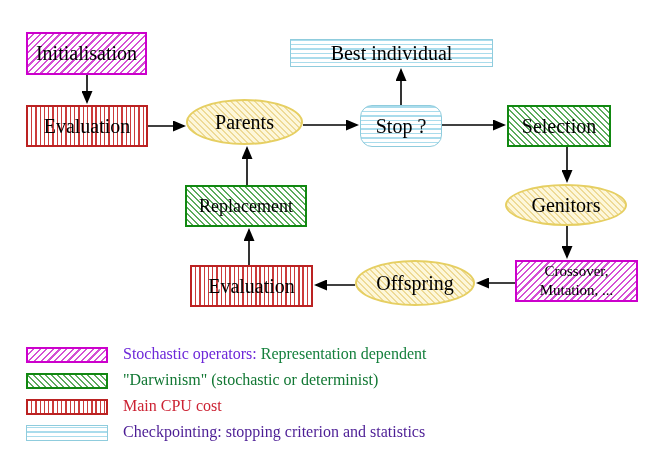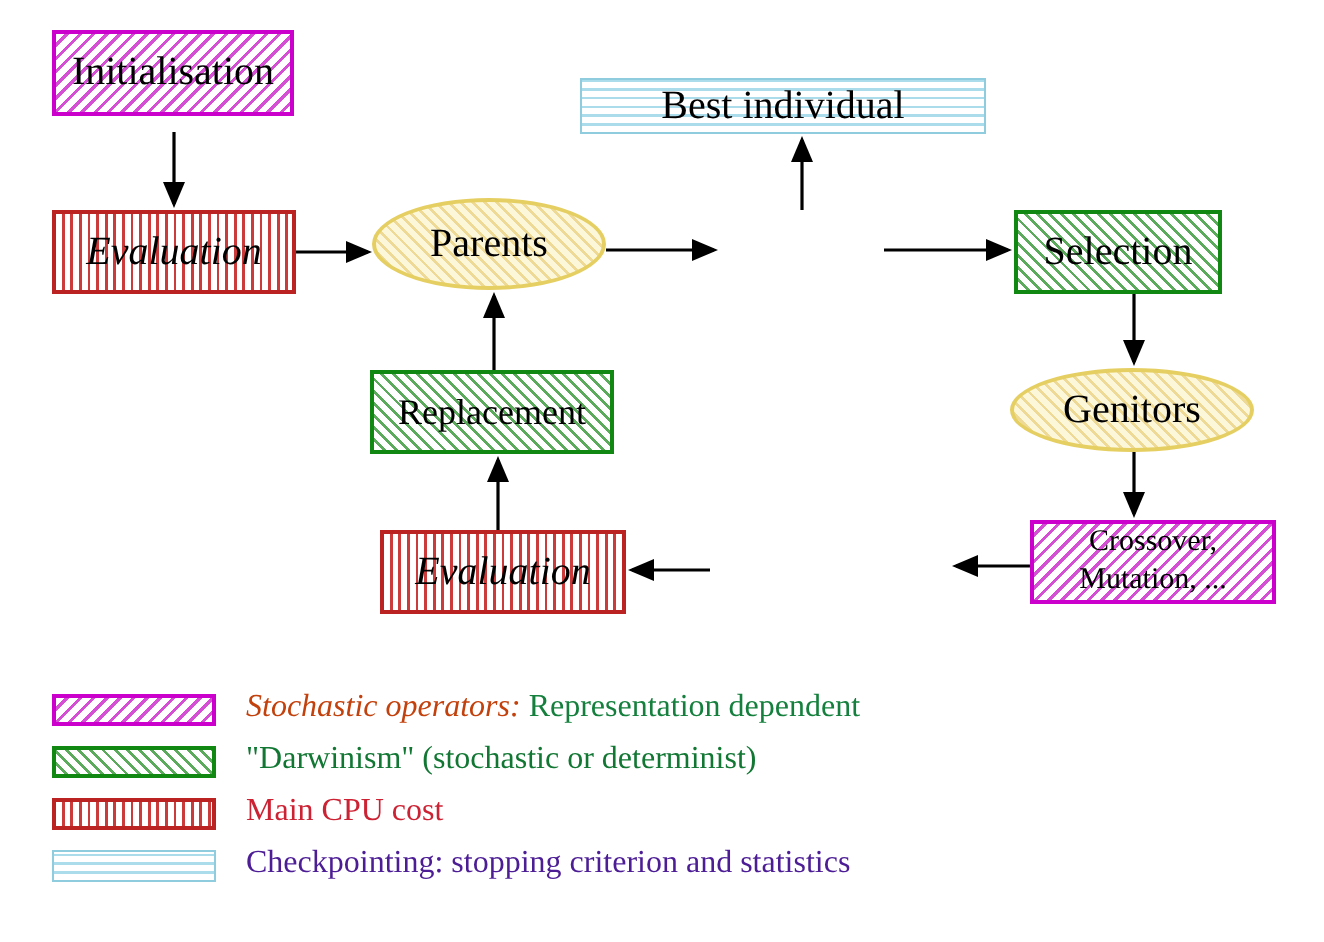--- a/index.html
+++ b/index.html
@@ -17,21 +17,20 @@
     border:2px solid #cc00cc;
     background:repeating-linear-gradient(135deg,#ffffff 0,#ffffff 3.1px,#d44fd4 3.1px,#d44fd4 4.7px);
   }
   .hatch-green {
     border:2px solid #118811;
     background:repeating-linear-gradient(45deg,#ffffff 0,#ffffff 2.9px,#5cab5c 2.9px,#5cab5c 4.3px);
   }
   .stripe-red {
     border:2px solid #bb2222;
     background:repeating-linear-gradient(90deg,#ffffff 0,#ffffff 2.9px,#cc3b3b 2.9px,#cc3b3b 4.3px);
-    font-style:italic;
   }
   .stripe-cyan {
     border:1px solid #8fccdd;
     background:repeating-linear-gradient(0deg,#ffffff 0,#ffffff 3.1px,#aadcec 3.1px,#aadcec 4.4px);
   }
   .hatch-yellow {
     border:2px solid #e6cf62;
     background:repeating-linear-gradient(45deg,#fdf7da 0,#fdf7da 2.9px,#eeda96 2.9px,#eeda96 4.3px);
     border-radius:50%;
   }
@@ -39,21 +38,21 @@
   #generation-ellipse {
     position:absolute; box-sizing:border-box; border:4px dashed #ee8282; border-radius:50%;
     display:flex; align-items:center; justify-content:center;
     color:#ee8282; font-size:22px; background:transparent;
   }
   #arrows { position:absolute; left:0; top:0; width:662px; height:471px; pointer-events:none; }
   
   .legend-row { position:absolute; left:26px; height:16px; }
   .legend-swatch { position:absolute; left:0; top:0; width:82px; height:16px; box-sizing:border-box; }
   .legend-text { position:absolute; left:97px; top:-2px; white-space:nowrap; font-size:16px; }
-  .lt-magenta { color:#c2410c;font-style:italic; }
+  .lt-magenta { color:#6d28d9; }
   .lt-yellow  { color:#15803d; }
   .lt-green   { color:#117733; }
   .lt-red     { color:#cc2233; }
   .lt-cyan    { color:#4c1d95; }
   .crossover-label { font-size:15px; line-height:1.3; }
 </style>
 </head>
 <body>
 
 <div id="canvas">
@@ -70,36 +69,39 @@
     <line x1="401" y1="105" x2="401" y2="70" stroke="#000" stroke-width="1.6" marker-end="url(#ah)"></line>
     <line x1="442" y1="125" x2="504" y2="125" stroke="#000" stroke-width="1.6" marker-end="url(#ah)"></line>
     <line x1="567" y1="147" x2="567" y2="181" stroke="#000" stroke-width="1.6" marker-end="url(#ah)"></line>
     <line x1="567" y1="226" x2="567" y2="257" stroke="#000" stroke-width="1.6" marker-end="url(#ah)"></line>
     <line x1="515" y1="283" x2="478" y2="283" stroke="#000" stroke-width="1.6" marker-end="url(#ah)"></line>
     <line x1="355" y1="285" x2="316" y2="285" stroke="#000" stroke-width="1.6" marker-end="url(#ah)"></line>
     <line x1="249" y1="265" x2="249" y2="230" stroke="#000" stroke-width="1.6" marker-end="url(#ah)"></line>
     <line x1="247" y1="185" x2="247" y2="148" stroke="#000" stroke-width="1.6" marker-end="url(#ah)"></line>
   </svg>
 
-  <div class="node hatch-magenta" style="left:26px; top:15px; width:121px; height:43px;">
+  <div class="node hatch-magenta" style="left:26px; top:32px; width:121px; height:43px;">
     <span>Initialisation</span>
   </div>
 
   <div class="node stripe-red" style="left:26px; top:105px; width:122px; height:42px;">
     <span>Evaluation</span>
   </div>
 
   <div class="node ellipse hatch-yellow" style="left:186px; top:99px; width:117px; height:46px;">
     <span>Parents</span>
   </div>
 
   <div class="node stripe-cyan" style="left:290px; top:39px; width:203px; height:28px;">
     <span>Best individual</span>
   </div>
 
+  <div class="node stripe-cyan" style="left:360px; top:105px; width:82px; height:42px; border-radius:12px;">
+    <span>Stop ?</span>
+  </div>
 
   <div class="node hatch-green" style="left:507px; top:105px; width:104px; height:42px;">
     <span>Selection</span>
   </div>
 
   <div class="node hatch-green" style="left:185px; top:185px; width:122px; height:42px; font-size:18px;align-items:center;">
     <span>Replacement</span>
   </div>
 
 
@@ -107,20 +109,23 @@
     <div class="crossover-label">
       <div>Crossover,</div>
       <div>Mutation, ...</div>
     </div>
   </div>
 
   <div class="node ellipse hatch-yellow" style="left:505px; top:184px; width:122px; height:42px;">
     <span>Genitors</span>
   </div>
 
+  <div class="node ellipse hatch-yellow" style="left:355px; top:260px; width:120px; height:46px;">
+    <span>Offspring</span>
+  </div>
 
   <div class="node stripe-red" style="left:190px; top:265px; width:123px; height:42px;">
     <span>Evaluation</span>
   </div>
 
   <div class="legend-row" style="top:347px;">
     <div class="legend-swatch hatch-magenta"></div>
     <div class="legend-text">
       <span class="lt-magenta">Stochastic operators:</span>
       <span class="lt-yellow">Representation dependent</span>

